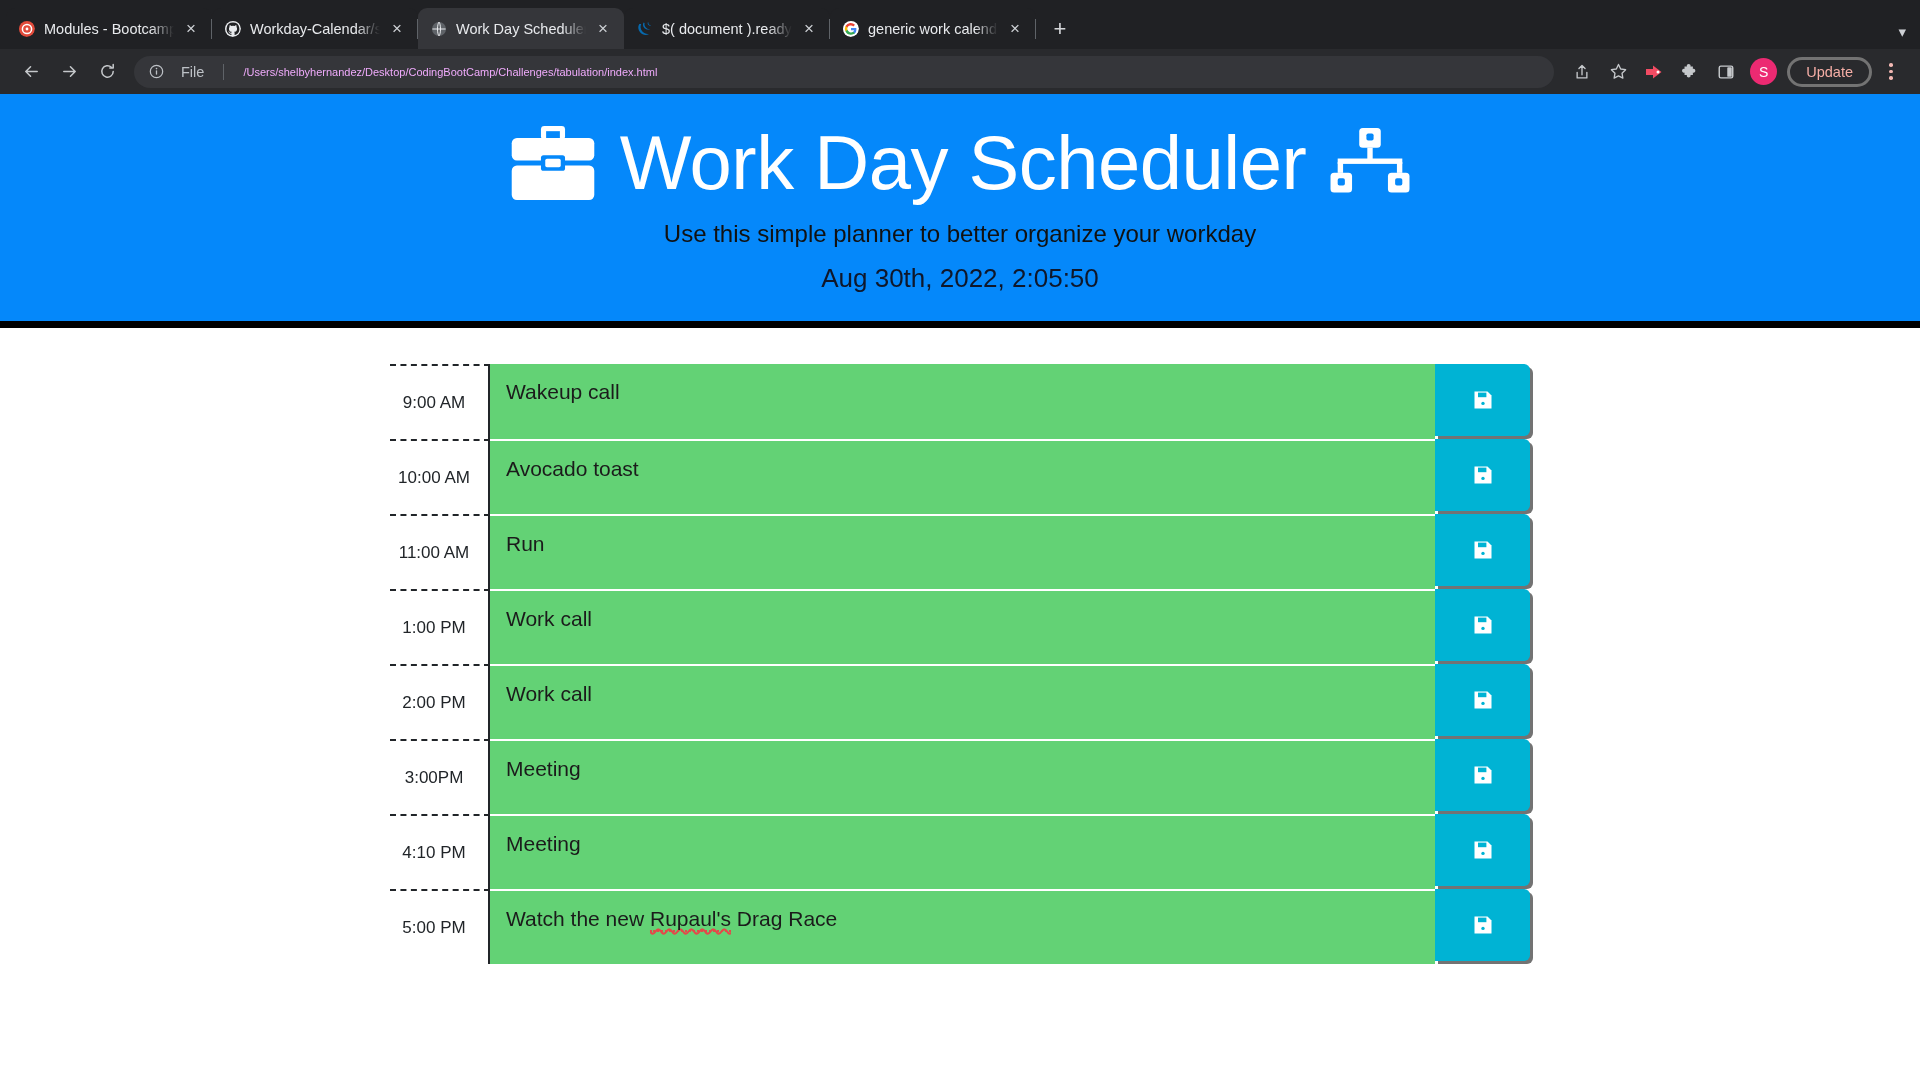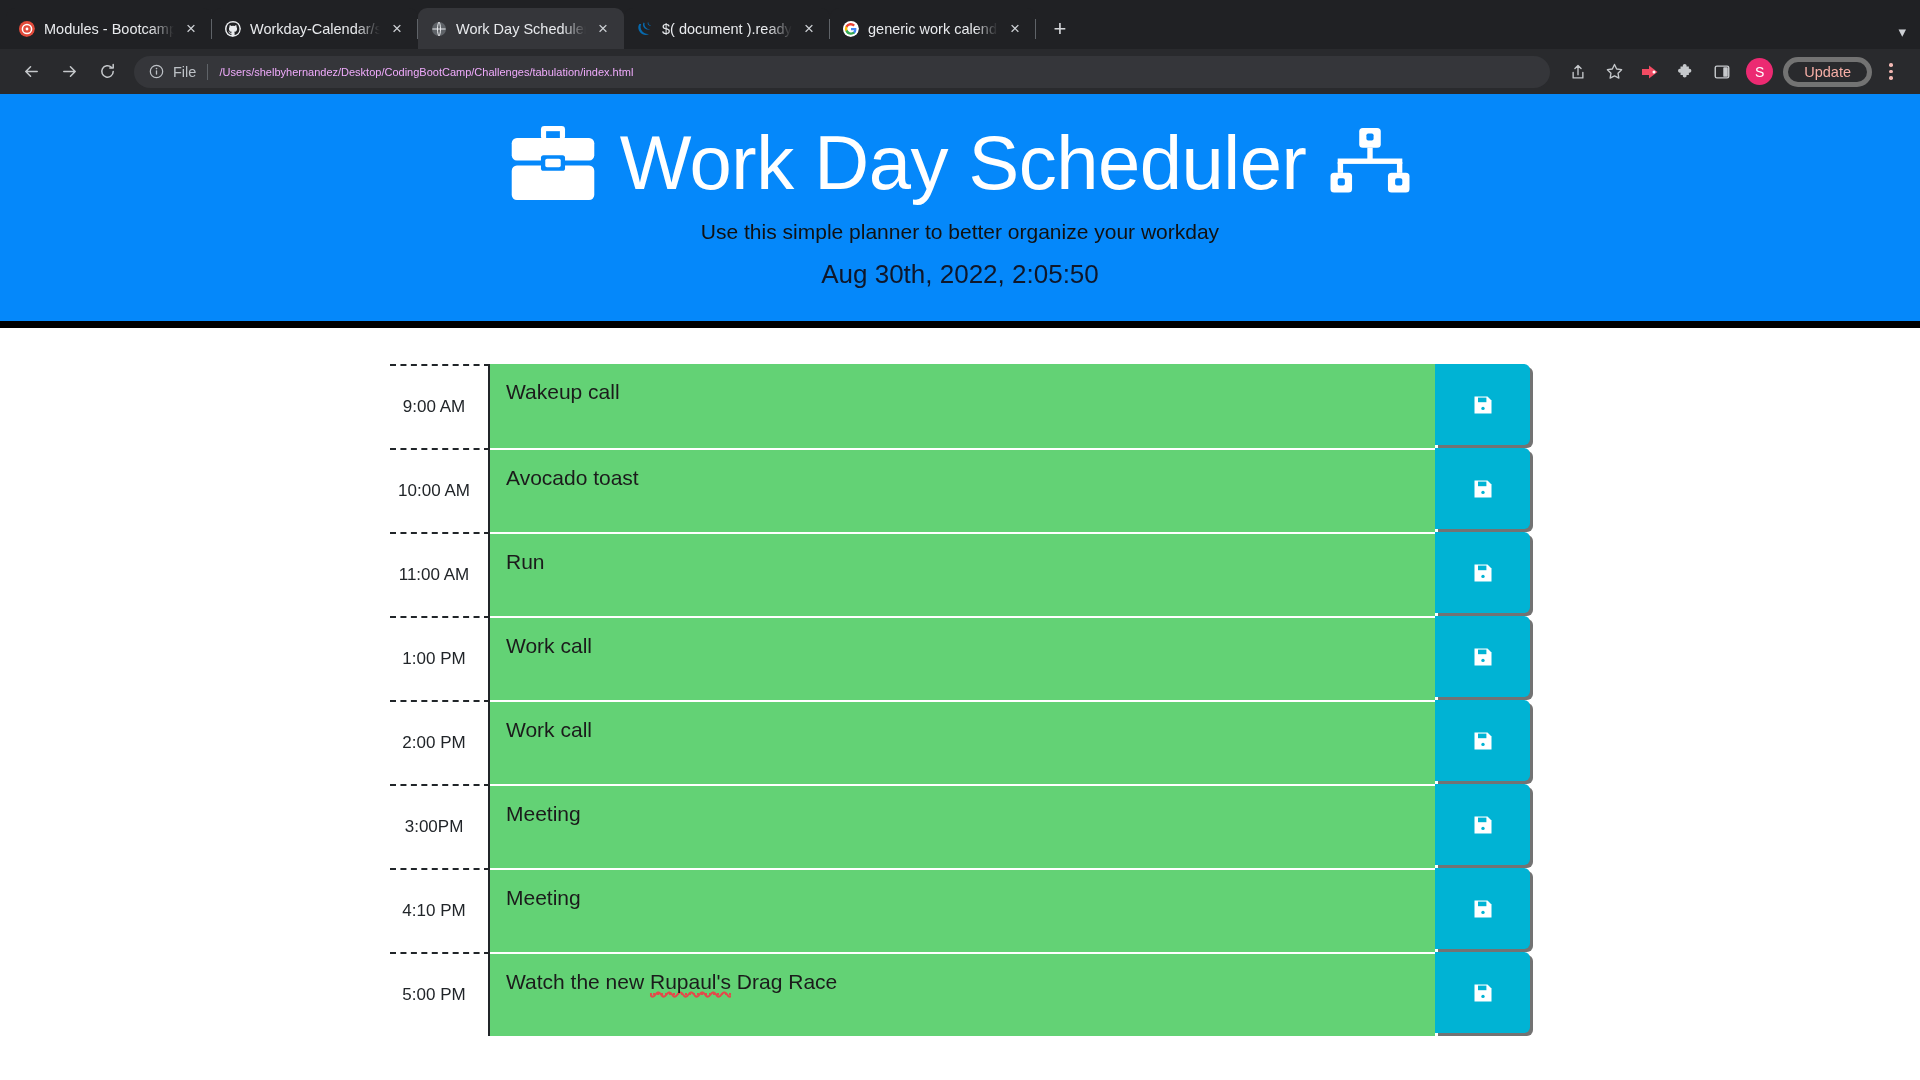--- a/index.html
+++ b/index.html
@@ -101,20 +101,21 @@
   .omnibox {
     flex: 1 1 auto;
     height: 32px;
     background: #35363a;
     border-radius: 16px;
     display: flex;
     align-items: center;
     padding: 0 14px;
     margin: 0 8px 0 6px;
     min-width: 0;
+    gap: 8px;
   }
   .omni-info {
     width: 17px; height: 17px;
     flex: 0 0 17px;
     display: flex; align-items: center; justify-content: center;
     margin-right: 8px;
   }
   .omni-scheme {
     color: #bdc1c6;
     font-size: 14.5px;
@@ -147,21 +148,21 @@
     border-radius: 50%;
     background: #ec2a72;
     color: #fff;
     font-size: 14px;
     display: flex; align-items: center; justify-content: center;
   }
   .update-btn {
     height: 30px;
     margin-left: 10px;
     padding: 0 16px;
-    border: 5px solid #737373;
+    border: 3px solid #737373;
     border-radius: 15px;
     color: #f6aea6;
     font-size: 14.5px;
     display: flex; align-items: center;
     background: transparent;
     flex: 0 0 auto;
   }
   .kebab {
     width: 30px; height: 34px;
     flex: 0 0 30px;
@@ -187,21 +188,21 @@
     line-height: 1.08;
     letter-spacing: -0.5px;
     display: flex;
     align-items: center;
     justify-content: center;
     gap: 24px;
   }
   .jumbo-title svg { display: block; }
   .jumbo-sub {
     color: #111111;
-    font-size: 21px;
+    font-size: 24px;
     margin-top: 16px;
     font-weight: 400;
   }
   .jumbo-time {
     color: #0f172a;
     font-size: 26px;
     margin-top: 15px;
     font-weight: 400;
   }
   .jumbo-rule {
@@ -211,21 +212,21 @@
   }
 
   
   .container {
     width: 1140px;
     margin: 0 auto;
     padding-top: 36px;
   }
   .time-block {
     display: flex;
-    height: 84px;
+    height: 75px;
     margin-bottom: 0;
     position: relative;
     justify-content: flex-end;
   }
   .hour {
     width: 100px;
     flex: 0 0 100px;
     display: flex;
     align-items: center;
     justify-content: center;

